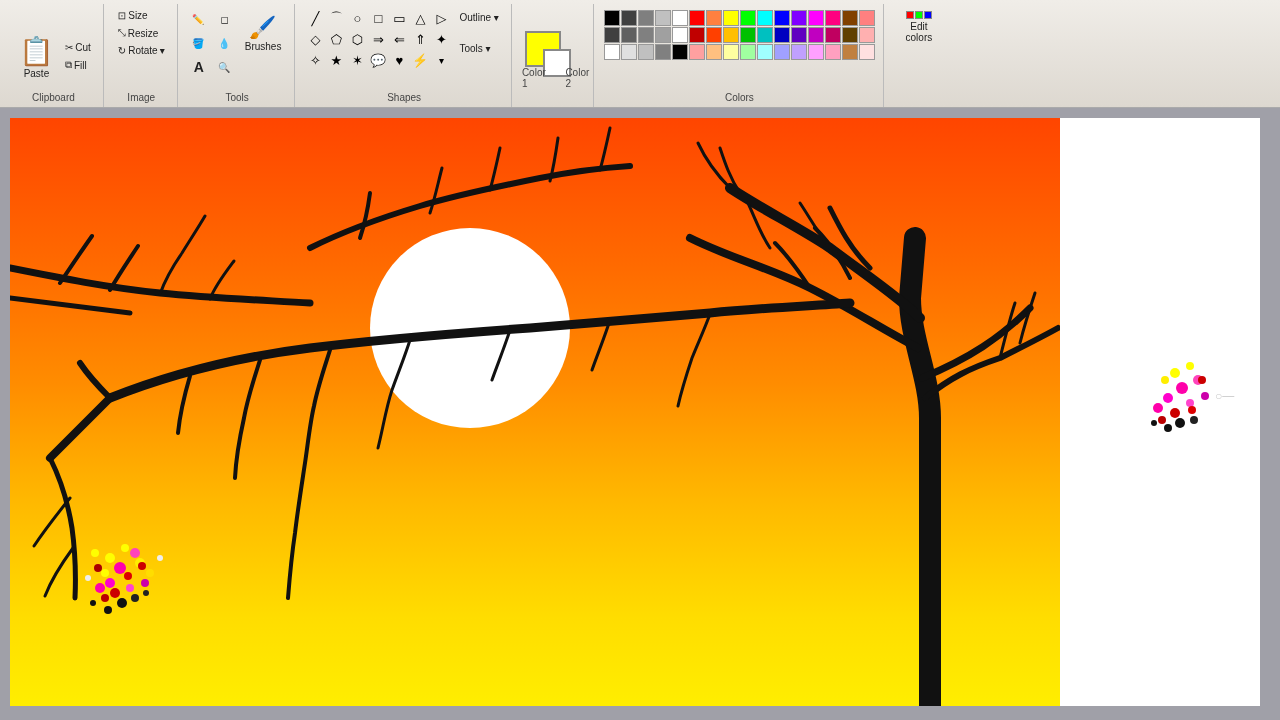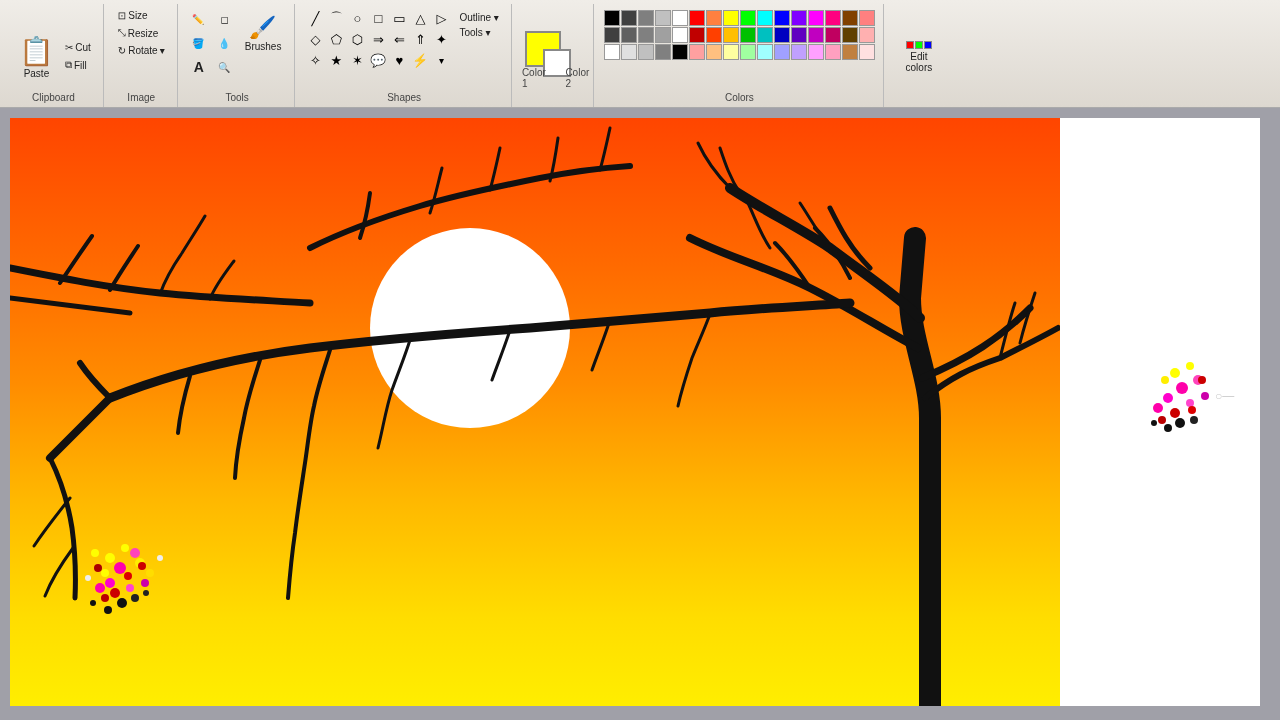--- a/index.html
+++ b/index.html
@@ -303,21 +303,21 @@
         <div class="shapes-row" style="margin-top:1px;">
           <div class="shape-btn">✧</div>
           <div class="shape-btn">★</div>
           <div class="shape-btn">✶</div>
           <div class="shape-btn">💬</div>
           <div class="shape-btn">♥</div>
           <div class="shape-btn">⚡</div>
           <div class="shape-btn" style="font-size:10px;">▾</div>
         </div>
       </div>
-      <div style="display:flex; flex-direction:column; gap:0; padding-top:2px;">
+      <div style="display:flex; flex-direction:column; gap:16px; padding-top:2px;">
         <div class="tb-btn-sm">
           <span>Outline ▾</span>
         </div>
         <div class="tb-btn-sm">
           <span>Tools ▾</span>
         </div>
       </div>
     </div>
     <span class="group-label">Shapes</span>
   </div>
@@ -390,21 +390,21 @@
           <div class="palette-swatch" style="background: rgb(255, 160, 255);"></div>
           <div class="palette-swatch" style="background: rgb(255, 160, 192);"></div>
           <div class="palette-swatch" style="background: rgb(192, 128, 64);"></div>
           <div class="palette-swatch" style="background: rgb(255, 224, 224);"></div>
         </div>
     </div>
     <span class="group-label">Colors</span>
   </div>
 
   <div class="toolbar-group">
-    <div class="group-content" style="flex-direction:column; align-items:center; justify-content:center;">
+    <div class="group-content" style="flex-direction:column; align-items:center; justify-content:flex-start;">
       <div class="edit-colors-btn">
         <div style="display:flex; flex-direction:row; gap:1px; margin-bottom:2px;">
           <div style="width:8px;height:8px;background:#ff0000;border:1px solid #888;"></div>
           <div style="width:8px;height:8px;background:#00ff00;border:1px solid #888;"></div>
           <div style="width:8px;height:8px;background:#0000ff;border:1px solid #888;"></div>
         </div>
         <span style="text-align:center;">Edit<br>colors</span>
       </div>
     </div>
   </div>

